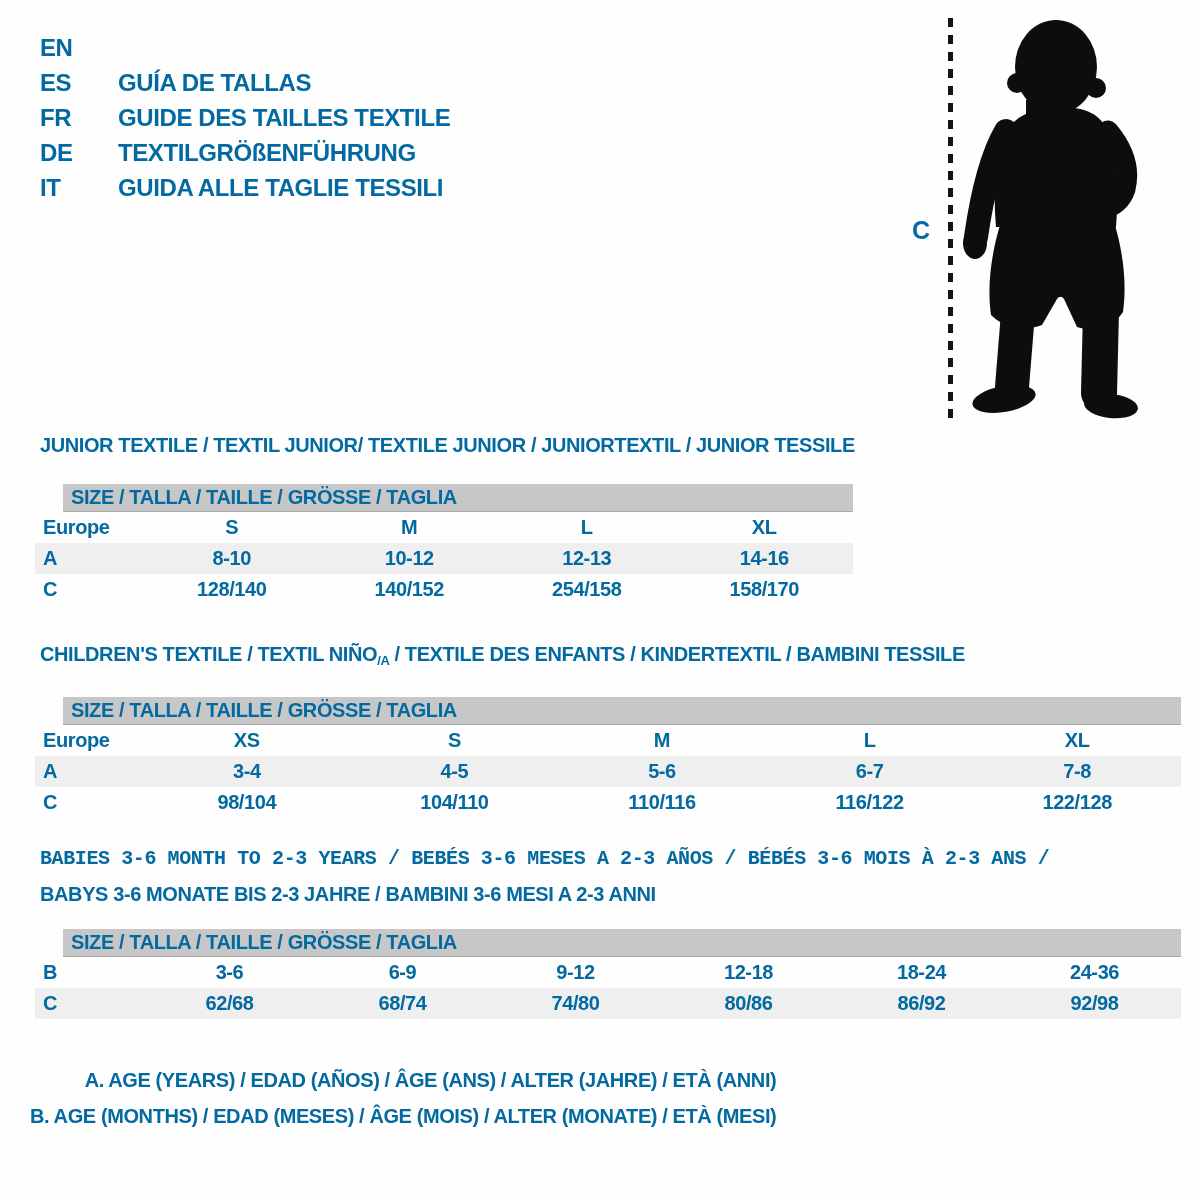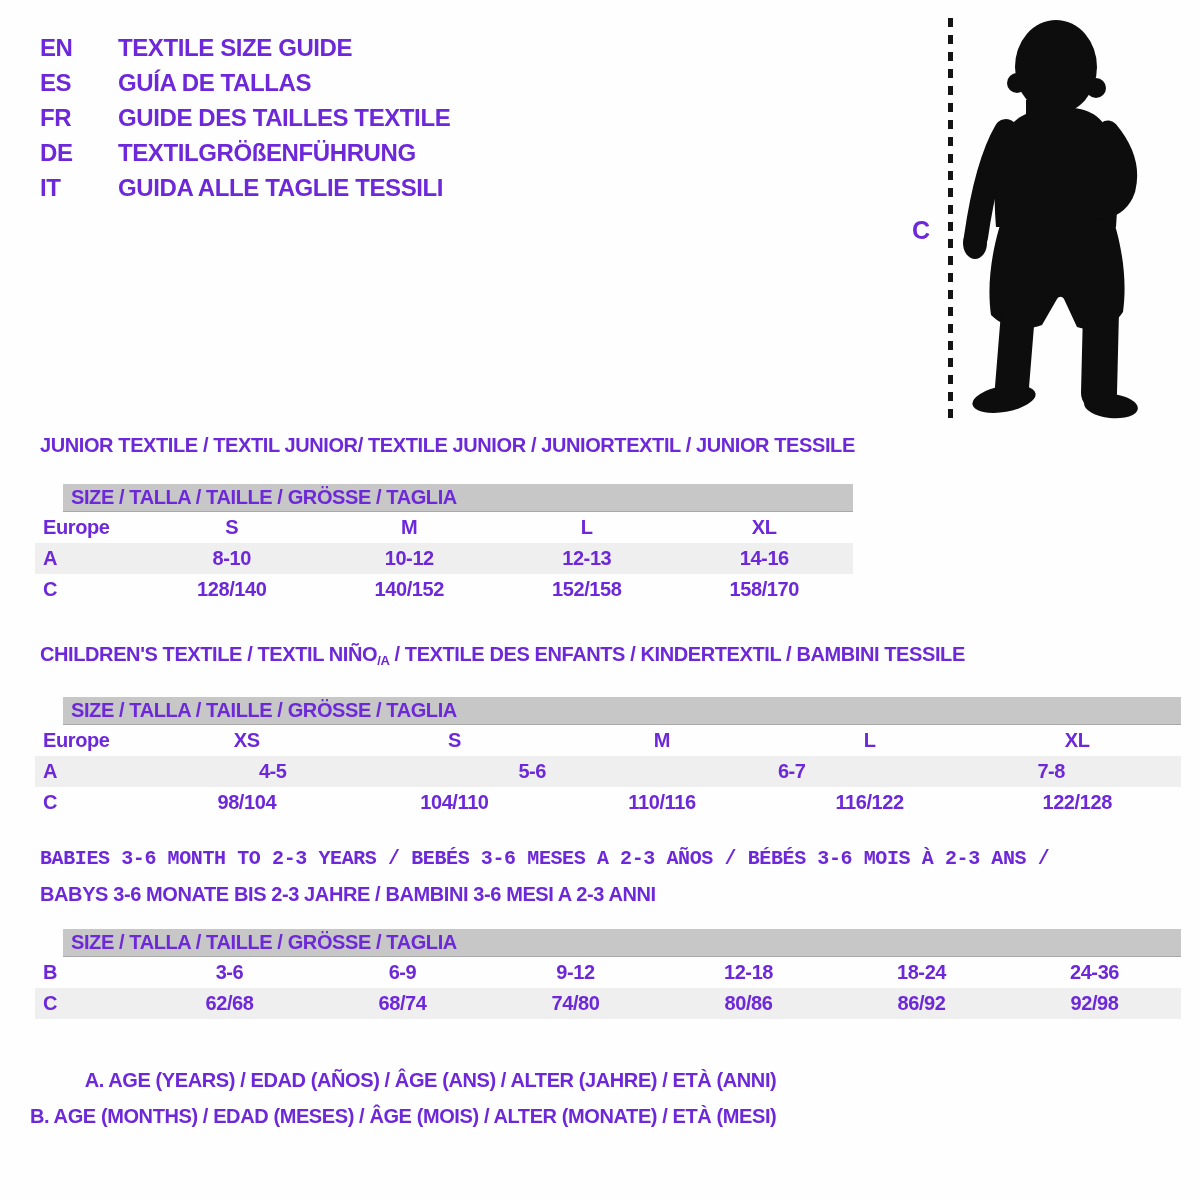--- a/index.html
+++ b/index.html
@@ -1,18 +1,18 @@
 <!DOCTYPE html>
 <html><head>
 <meta charset="utf-8">
 <style>
   html,body{margin:0;padding:0;background:#ffffff;}
   .page{
     position:relative;width:1200px;height:1200px;background:#fefefe;overflow:hidden;
-    font-family:"Liberation Sans",sans-serif;font-weight:bold;color:#6d28d9;
+    font-family:"Liberation Sans",sans-serif;font-weight:bold;color:#0369a1;
     letter-spacing:-0.4px;
   }
   
   .lang-list{position:absolute;left:40px;top:30px;}
   .lang-row{display:flex;line-height:35px;font-size:24px;}
   .lang-code{width:78px;}
   
   .dash-line{position:absolute;left:948px;top:18px;width:5px;height:400px;
     background:repeating-linear-gradient(to bottom,#141414 0 9px,transparent 9px 17px);}
   .measure-c{position:absolute;left:912px;top:216px;font-size:25px;}
@@ -33,21 +33,20 @@
   .legend-line{line-height:36px;font-size:20px;white-space:nowrap;}
 </style>
 </head>
 <body>
 
 <div class="page">
 
   <div class="lang-list">
     <div class="lang-row">
       <span class="lang-code">EN</span>
-      <span>TEXTILE SIZE GUIDE</span>
     </div>
     <div class="lang-row">
       <span class="lang-code">ES</span>
       <span>GUÍA DE TALLAS</span>
     </div>
     <div class="lang-row">
       <span class="lang-code">FR</span>
       <span>GUIDE DES TAILLES TEXTILE</span>
     </div>
     <div class="lang-row">
@@ -96,40 +95,41 @@
       <span class="lcell">A</span>
       <span class="vcell">8-10</span>
       <span class="vcell">10-12</span>
       <span class="vcell">12-13</span>
       <span class="vcell">14-16</span>
     </div>
     <div class="trow">
       <span class="lcell">C</span>
       <span class="vcell">128/140</span>
       <span class="vcell">140/152</span>
-      <span class="vcell">152/158</span>
+      <span class="vcell">254/158</span>
       <span class="vcell">158/170</span>
     </div>
   </div>
 
   <div class="sec-title" style="top:643px;">
     <span>CHILDREN'S TEXTILE / TEXTIL NIÑO</span><span class="sub">/A</span><span> / TEXTILE DES ENFANTS / KINDERTEXTIL / BAMBINI TESSILE</span>
   </div>
   <div class="tbl" style="top:697px;width:1146px;">
     <div class="band">SIZE / TALLA / TAILLE / GRÖSSE / TAGLIA</div>
     <div class="trow">
       <span class="lcell">Europe</span>
       <span class="vcell">XS</span>
       <span class="vcell">S</span>
       <span class="vcell">M</span>
       <span class="vcell">L</span>
       <span class="vcell">XL</span>
     </div>
     <div class="trow shade">
       <span class="lcell">A</span>
+      <span class="vcell">3-4</span>
       <span class="vcell">4-5</span>
       <span class="vcell">5-6</span>
       <span class="vcell">6-7</span>
       <span class="vcell">7-8</span>
     </div>
     <div class="trow">
       <span class="lcell">C</span>
       <span class="vcell">98/104</span>
       <span class="vcell">104/110</span>
       <span class="vcell">110/116</span>

